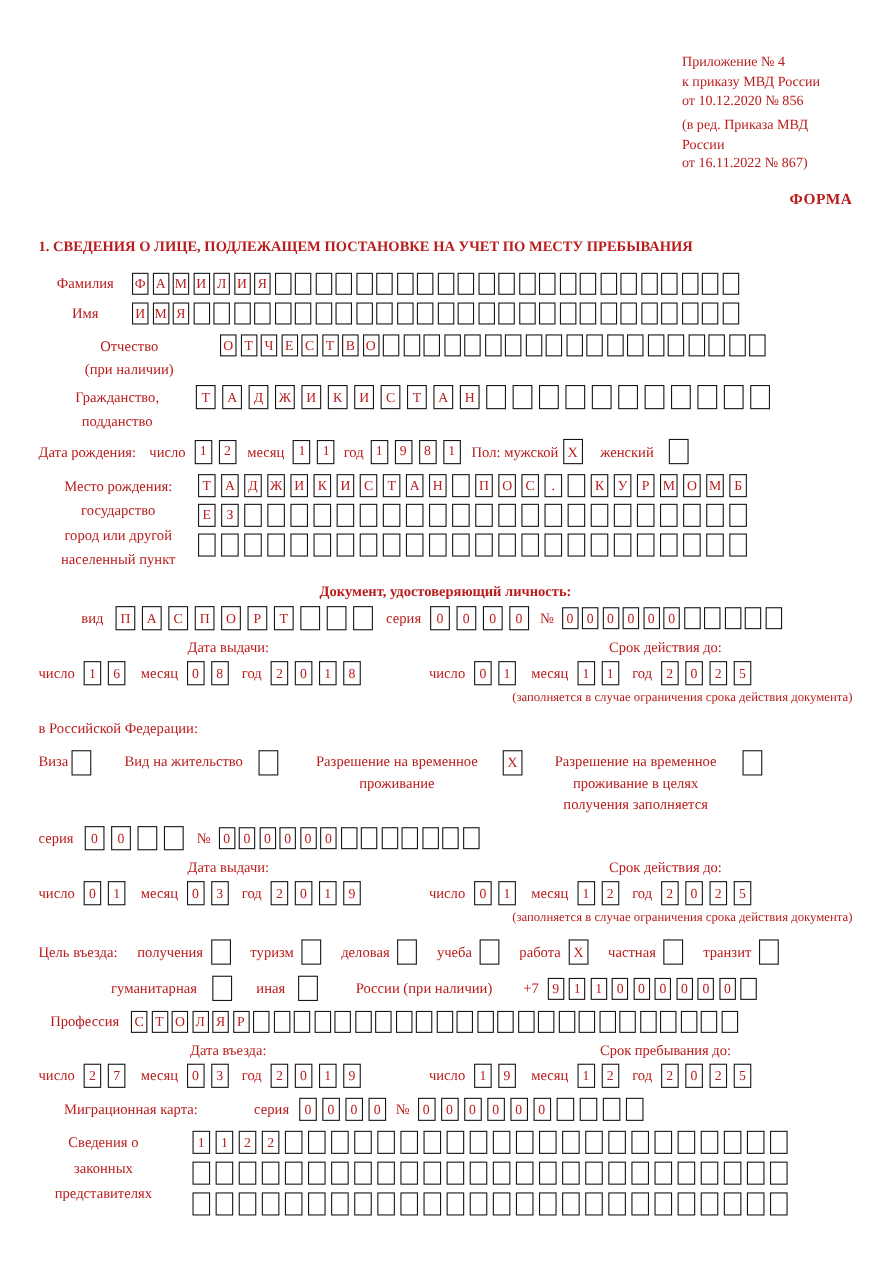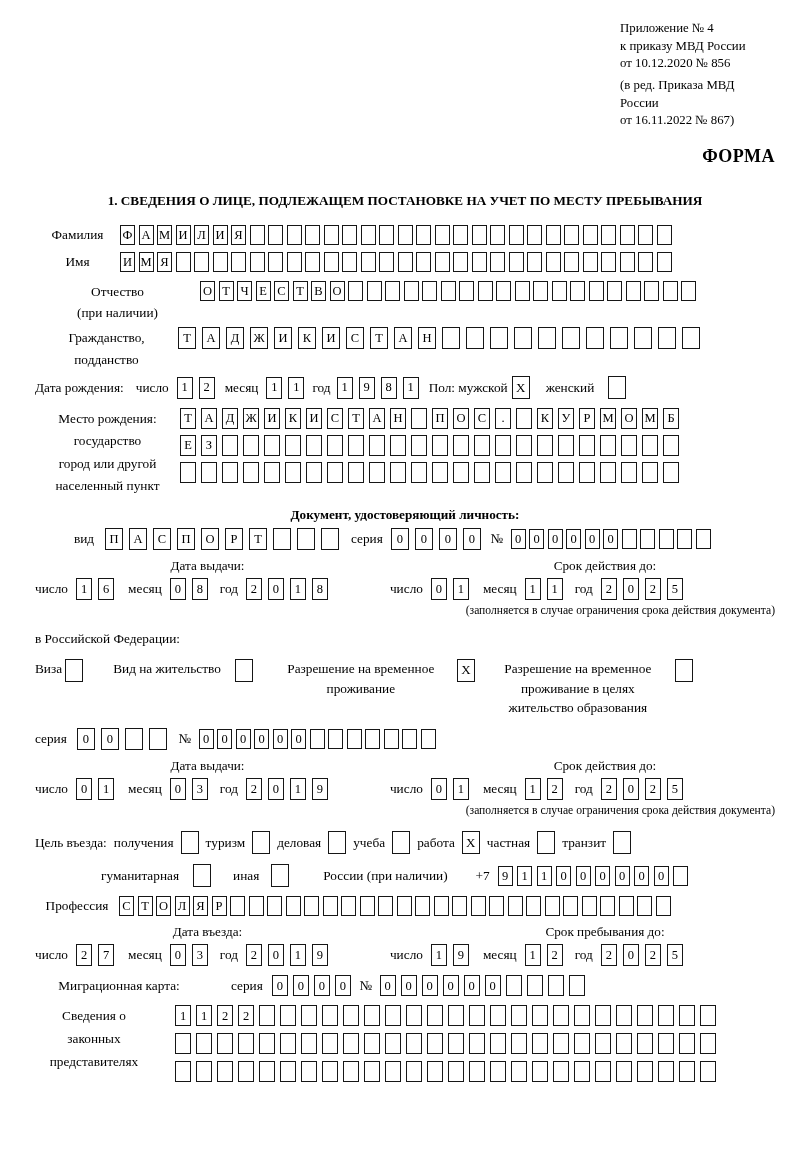--- a/index.html
+++ b/index.html
@@ -1,27 +1,27 @@
 <!DOCTYPE html>
 <html><head>
 <meta charset="utf-8">
 <style>
   html,body{margin:0;padding:0;background:#ffffff;}
   .page{
-    position:relative;width:800px;height:1163px;background:#fff;color:#000000;
+    position:relative;width:800px;height:1163px;background:#fff;color:#b91c1c;
     font-family:"Liberation Serif","DejaVu Serif",serif;font-size:13.3px;
-    box-sizing:border-box;padding:20px 25px 0 35px;overflow:hidden;
+    box-sizing:border-box;padding:48px 25px 0 35px;overflow:hidden;
   }
   .hdr{margin-left:585px;line-height:1.38;font-size:12.8px;}
   .hdr .gap{display:block;height:4px;}
   .hdr span{display:block;}
-  .forma{font-weight:bold;text-align:right;margin-top:16px;font-size:18px;letter-spacing:.5px;}
+  .forma{font-weight:bold;text-align:right;margin-top:16px;font-size:14px;letter-spacing:.5px;}
   .title{margin-top:20px;text-align:center;font-weight:bold;font-size:14px;line-height:1.55;}
   .blank-line{display:inline-block;width:56px;border-bottom:2px solid #222;margin-left:10px;vertical-align:baseline;}
-  .sec1{margin-top:26px;margin-bottom:16px;text-align:center;font-weight:bold;font-size:13.2px;}
+  .sec1{margin-top:26px;margin-bottom:16px;font-weight:bold;font-size:13.2px;}
   .frow{display:flex;align-items:center;margin-top:7px;text-align:center;}
   .frow.top{align-items:flex-start;}
   .lbl{white-space:nowrap;}
   .lblblock{display:flex;flex-direction:column;line-height:1.6;flex-shrink:0;}
   .cells{display:inline-flex;gap:3.5px;flex-shrink:0;}
   .cell{
     width:15px;height:20px;border:1.6px solid #161616;box-sizing:border-box;
     display:inline-flex;align-items:center;justify-content:center;
     font-size:12.5px;line-height:1;background:#fff;
   }
@@ -45,21 +45,21 @@
   .drow{display:flex;align-items:center;margin-top:4px;}
   .dgroup{display:flex;align-items:center;gap:6px;}
   .dgroup .dl{margin-right:2px;}
   .g2{margin-left:62px;}
   .fine{font-size:11.6px;text-align:right;margin-top:4px;}
   .para{margin-top:10px;line-height:1.75;}
   .permits{display:flex;align-items:flex-start;margin-top:8px;}
   .pgroup{display:flex;align-items:flex-start;}
   .pgroup .plbl{line-height:1.5;}
   .tcenter{text-align:center;}
-  .purp{display:flex;align-items:center;gap:7px;margin-top:14px;}
+  .purp{display:flex;align-items:center;gap:18px;margin-top:14px;}
   .purp .opt{display:flex;align-items:center;gap:7px;}
   .phone-row{display:flex;align-items:center;gap:8px;margin-top:10px;margin-left:66px;}
 </style>
 </head>
 <body>
 
 <div class="page">
 
   <div class="hdr">
     <span>Приложение № 4</span>
@@ -429,21 +429,21 @@
       <div class="plbl tcenter" style="width:172px;">
         <div>Разрешение на временное</div>
         <div>проживание</div>
       </div>
       <span class="cbx" style="margin-left:10px;">X</span>
     </div>
     <div class="pgroup" style="margin-left:14px;">
       <div class="plbl tcenter" style="width:178px;">
         <div>Разрешение на временное</div>
         <div>проживание в целях</div>
-        <div>жительство образования</div>
+        <div>получения заполняется</div>
       </div>
       <span class="cbx" style="margin-left:8px;"></span>
     </div>
   </div>
 
   <div class="frow" style="margin-top:10px;">
     <span class="lbl" style="margin-right:10px;">серия</span>
     <span class="cells lg">
         <span class="cell">0</span>
         <span class="cell">0</span>

